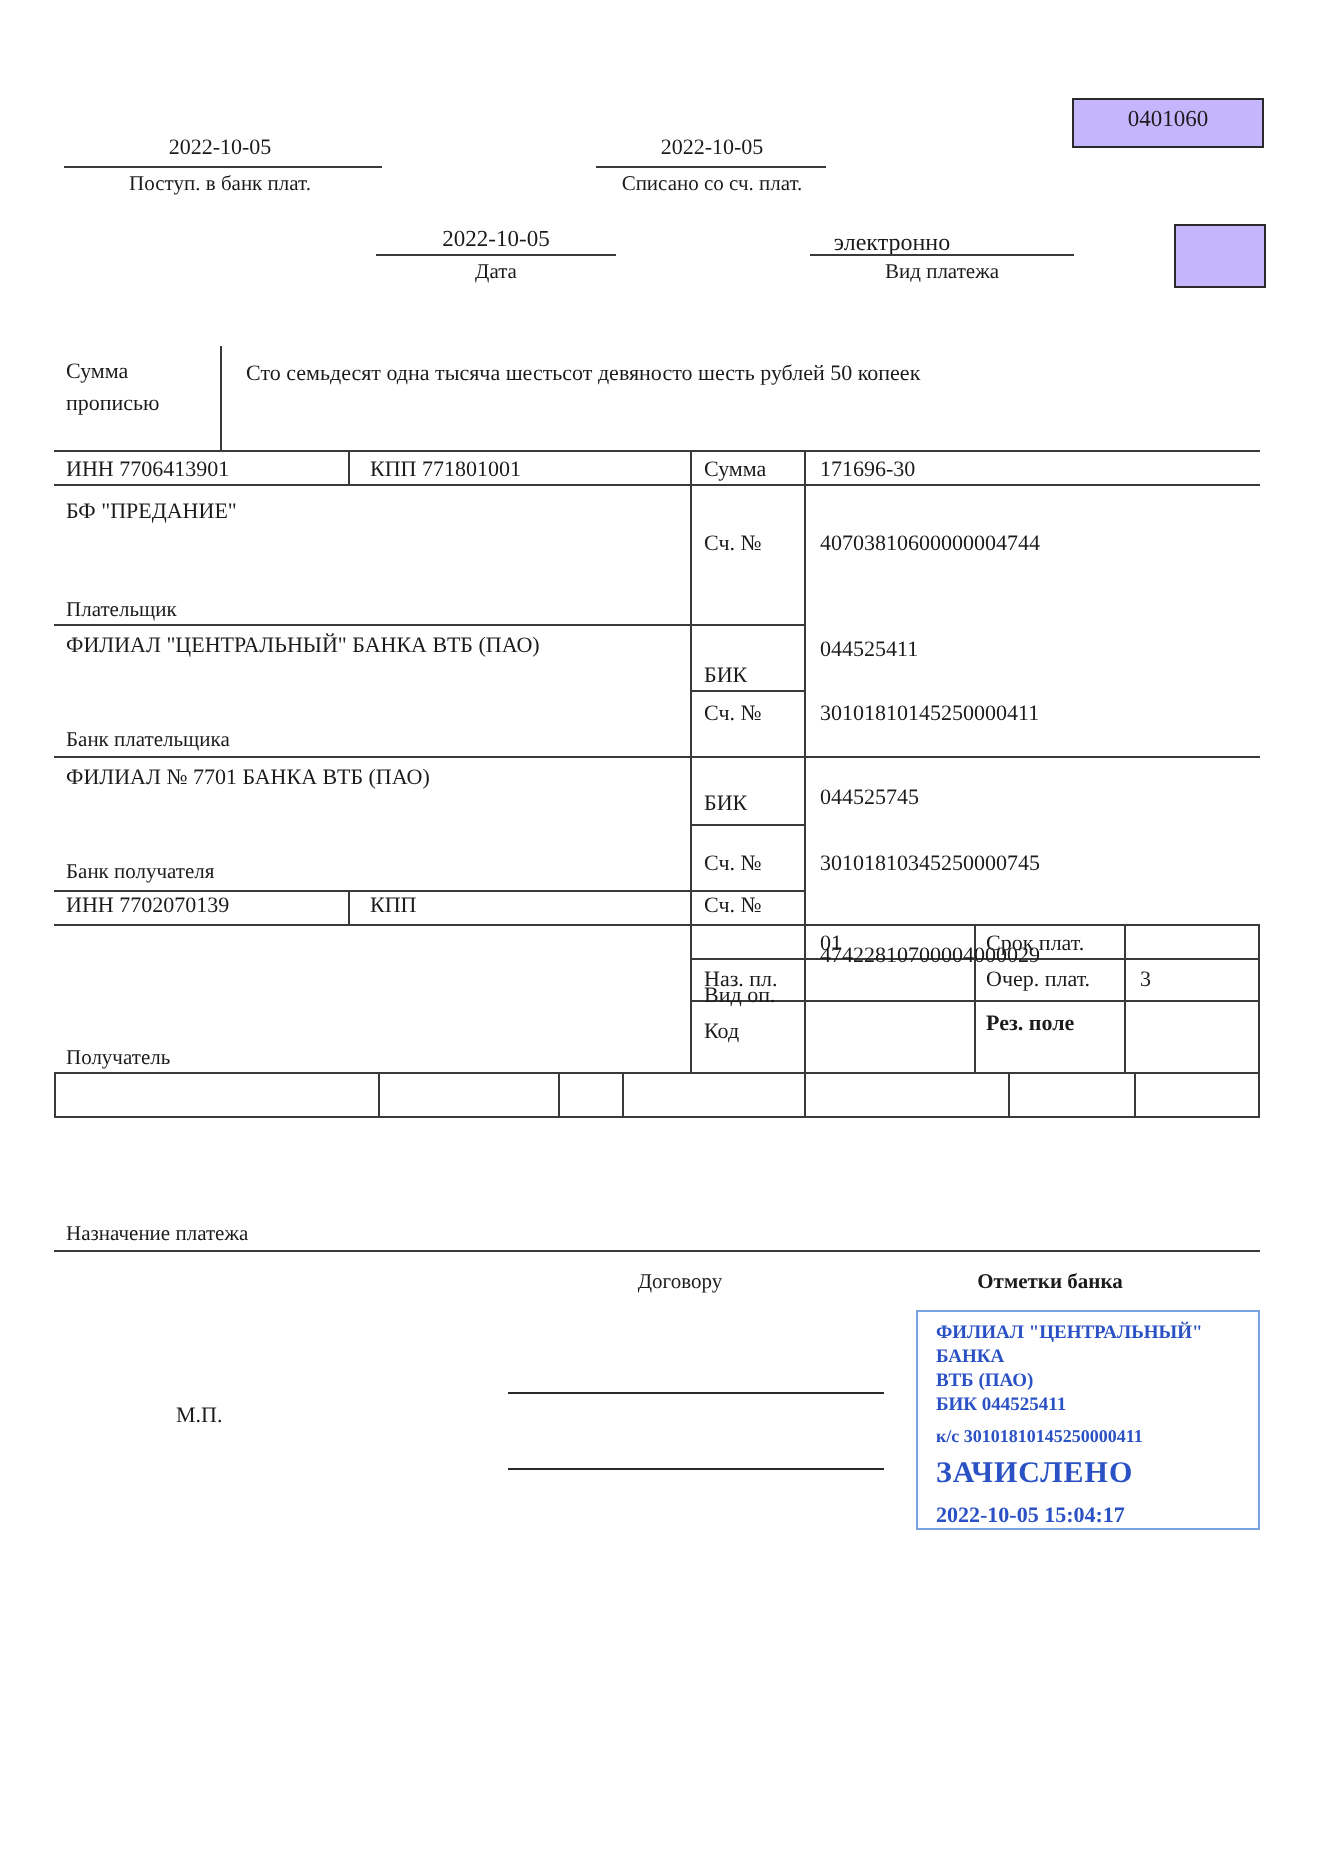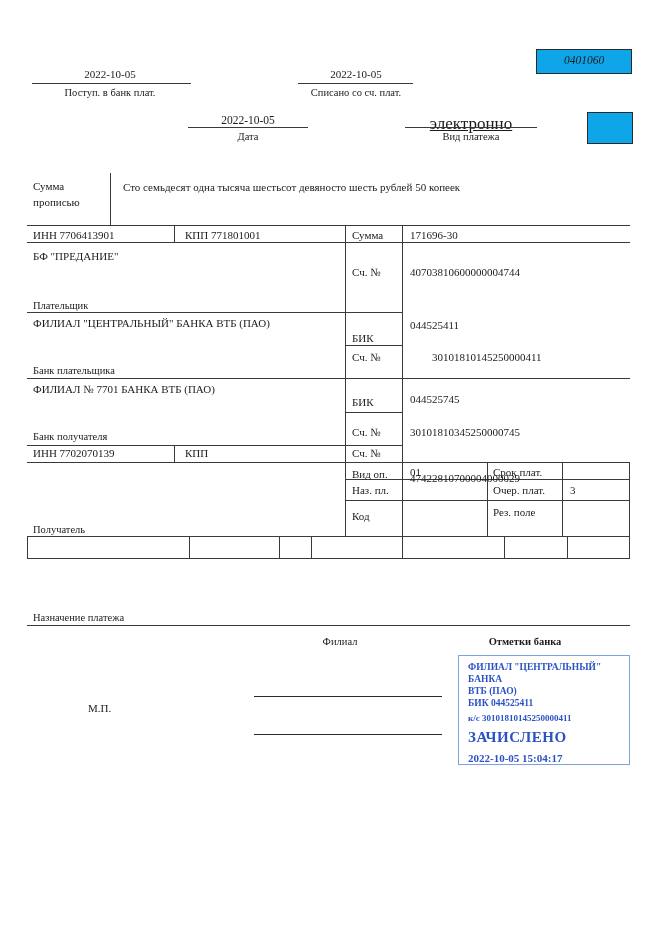--- a/index.html
+++ b/index.html
@@ -6,21 +6,21 @@
   .page{
     position:relative;width:660px;height:933px;background:#ffffff;overflow:hidden;
     font-family:"Liberation Serif","DejaVu Serif",serif;color:#1b1b1b;
   }
   .t{position:absolute;font-size:11px;line-height:1.25;white-space:nowrap;}
   .tw{position:absolute;font-size:11px;line-height:1.3;white-space:normal;}
   .tc{position:absolute;font-size:11px;text-align:center;white-space:nowrap;}
   .lbl{font-size:10.5px;}
   .hl{position:absolute;height:0;border-top:1px solid #3a3a3a;}
   .vl{position:absolute;width:0;border-left:1px solid #3a3a3a;}
-  .box{position:absolute;border:1.2px solid #2a2a2a;background:#0ea5e9;font-style:italic;}
+  .box{position:absolute;border:1.2px solid #2a2a2a;background:#c4b5fd;}
   .stamp{
     position:absolute;left:458px;top:655px;width:172px;height:110px;
     border:1.6px solid #7aa3e0;box-sizing:border-box;padding:6px 9px 0 9px;
   }
   .stamp .s1{font-size:9.5px;font-weight:700;line-height:1.25;}
   .stamp .s2{font-size:9px;font-weight:600;margin-top:3px;}
   .stamp .s3{font-size:15px;font-weight:700;margin-top:6px;letter-spacing:0.5px;}
   .stamp .s4{font-size:11px;font-weight:700;margin-top:6px;}
 </style>
 </head>
@@ -36,21 +36,21 @@
   <div class="hl" style="left:298px;top:83px;width:115px;"></div>
   <div class="tc lbl" style="left:281px;top:87px;width:150px;">Списано со сч. плат.</div>
 
   <div class="box" style="left:536px;top:49px;width:94px;height:23px;">
     <div class="tc" style="left:0;top:4px;width:94px;font-size:11.5px;">0401060</div>
   </div>
 
   <div class="tc" style="left:198px;top:114px;width:100px;font-size:11.5px;">2022-10-05</div>
   <div class="hl" style="left:188px;top:127px;width:120px;"></div>
   <div class="tc lbl" style="left:198px;top:131px;width:100px;">Дата</div>
-  <div class="tc" style="left:421px;top:114px;width:100px;font-size:17px;text-decoration:underline;">электронно</div>
+  <div class="tc" style="left:396px;top:114px;width:100px;font-size:12px;">электронно</div>
   <div class="hl" style="left:405px;top:127px;width:132px;"></div>
   <div class="tc lbl" style="left:421px;top:131px;width:100px;">Вид платежа</div>
   <div class="box" style="left:587px;top:112px;width:44px;height:30px;"></div>
 
   <div class="t" style="left:33px;top:180px;">Сумма</div>
   <div class="t" style="left:33px;top:196px;">прописью</div>
   <div class="vl" style="left:110px;top:173px;height:52px;"></div>
   <div class="t" style="left:123px;top:181px;">Сто семьдесят одна тысяча шестьсот девяносто шесть рублей 50 копеек</div>
 
   <div class="hl" style="left:27px;top:225px;width:603px;"></div>
@@ -90,49 +90,49 @@
   <div class="t" style="left:33px;top:250px;">БФ "ПРЕДАНИЕ"</div>
   <div class="t lbl" style="left:33px;top:299px;">Плательщик</div>
   <div class="t" style="left:352px;top:266px;">Сч. №</div>
   <div class="t" style="left:410px;top:266px;">40703810600000004744</div>
 
   <div class="t" style="left:33px;top:317px;">ФИЛИАЛ "ЦЕНТРАЛЬНЫЙ" БАНКА ВТБ (ПАО)</div>
   <div class="t lbl" style="left:33px;top:364px;">Банк плательщика</div>
   <div class="t" style="left:410px;top:319px;">044525411</div>
   <div class="t" style="left:352px;top:332px;">БИК</div>
   <div class="t" style="left:352px;top:351px;">Сч. №</div>
-  <div class="t" style="left:432px;top:351px;">30101810145250000411</div>
+  <div class="t" style="left:410px;top:351px;">30101810145250000411</div>
 
   <div class="t" style="left:33px;top:383px;">ФИЛИАЛ № 7701 БАНКА ВТБ (ПАО)</div>
   <div class="t lbl" style="left:33px;top:430px;">Банк получателя</div>
   <div class="t" style="left:352px;top:396px;">БИК</div>
   <div class="t" style="left:410px;top:393px;">044525745</div>
   <div class="t" style="left:352px;top:426px;">Сч. №</div>
   <div class="t" style="left:410px;top:426px;">30101810345250000745</div>
 
   <div class="t" style="left:33px;top:447px;">ИНН 7702070139</div>
   <div class="t" style="left:185px;top:447px;">КПП</div>
   <div class="t" style="left:352px;top:447px;">Сч. №</div>
   <div class="t" style="left:410px;top:472px;">47422810700004000029</div>
 
   <div class="t lbl" style="left:33px;top:523px;">Получатель</div>
 
-  <div class="t" style="left:352px;top:468px;">Вид оп.</div>
+  <div class="t" style="left:352px;top:492px;">Вид оп.</div>
   <div class="t" style="left:410px;top:466px;">01</div>
   <div class="t" style="left:493px;top:466px;text-align:center;">Срок плат.</div>
   <div class="t" style="left:352px;top:484px;">Наз. пл.</div>
   <div class="t" style="left:493px;top:484px;">Очер. плат.</div>
   <div class="t" style="left:570px;top:484px;">3</div>
   <div class="t" style="left:352px;top:510px;">Код</div>
-  <div class="t" style="left:493px;top:506px;">Рез. поле</div>
+  <div class="t" style="left:493px;top:506px;font-weight:bold;">Рез. поле</div>
 
   <div class="t lbl" style="left:33px;top:611px;">Назначение платежа</div>
   <div class="hl" style="left:27px;top:625px;width:603px;"></div>
 
-  <div class="tc lbl" style="left:290px;top:636px;width:100px;">Филиал</div>
+  <div class="tc lbl" style="left:290px;top:636px;width:100px;">Договору</div>
   <div class="tc lbl" style="left:465px;top:636px;width:120px;font-weight:bold;">Отметки банка</div>
 
   <div class="t" style="left:88px;top:702px;">М.П.</div>
   <div class="hl" style="left:254px;top:696px;width:188px;border-top-color:#2a2a2a;"></div>
   <div class="hl" style="left:254px;top:734px;width:188px;border-top-color:#2a2a2a;"></div>
 
   <div class="stamp" style="color: rgb(43, 82, 196); border-color: rgb(122, 163, 224);">
     <div class="s1">ФИЛИАЛ "ЦЕНТРАЛЬНЫЙ" БАНКА</div>
     <div class="s1">ВТБ (ПАО)</div>
     <div class="s1">БИК 044525411</div>

